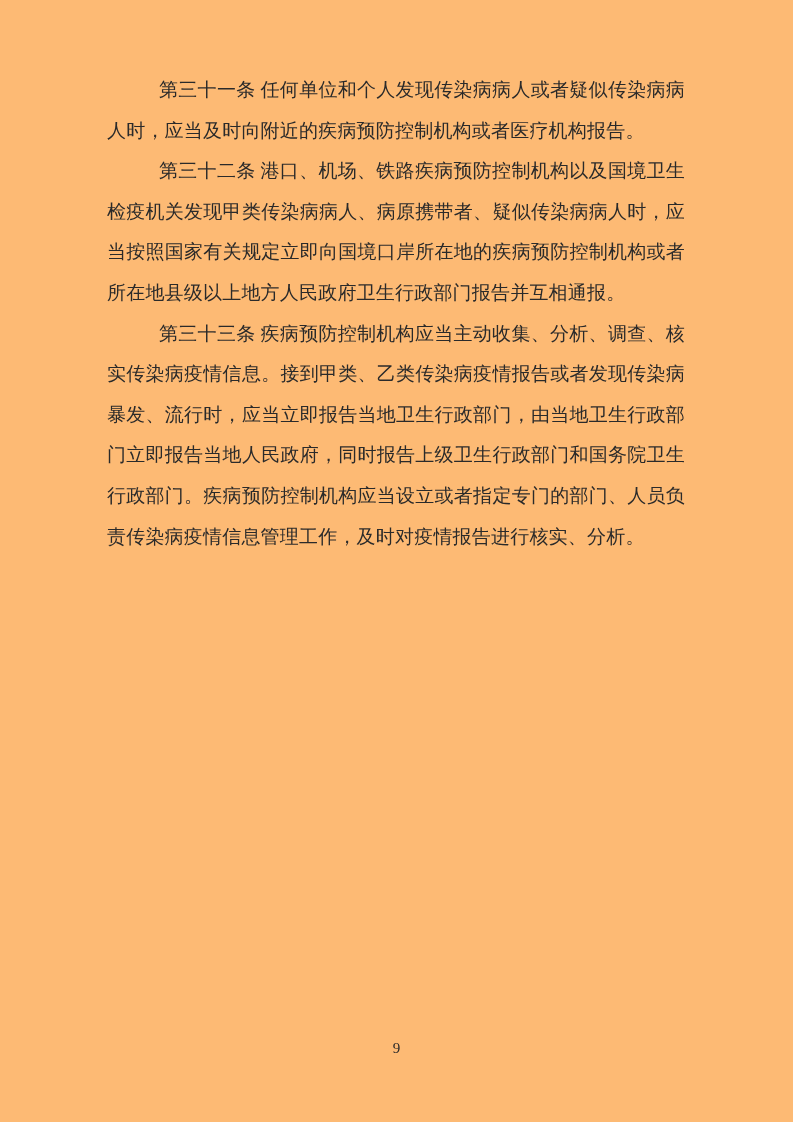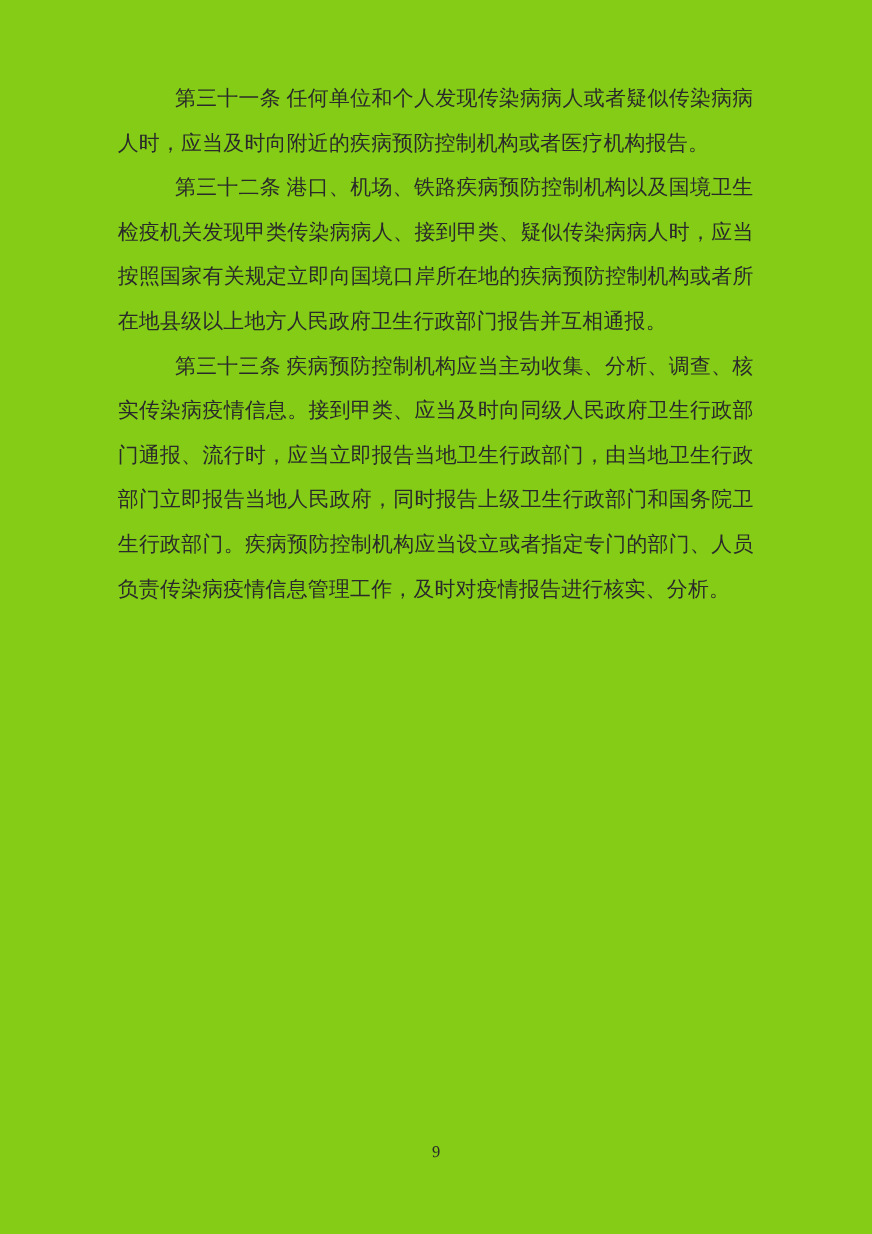--- a/index.html
+++ b/index.html
@@ -5,21 +5,21 @@
   html, body {
     margin: 0;
     padding: 0;
     background: #ffffff;
   }
   .page {
     position: relative;
     width: 793px;
     height: 1122px;
     margin: 0 auto;
-    background: #84cc16;
+    background: #fdba74;
     overflow: hidden;
     font-family: "Liberation Serif", "DejaVu Serif", serif;
   }
   .content {
     position: absolute;
     top: 70px;
     left: 107px;
     width: 578px;
   }
   .para {
@@ -44,17 +44,17 @@
     color: #2a2a2a;
     font-family: "Liberation Serif", "DejaVu Serif", serif;
   }
 </style>
 </head>
 <body>
 
 <div class="page">
   <div class="content">
     <p class="para">第三十一条 任何单位和个人发现传染病病人或者疑似传染病病人时，应当及时向附近的疾病预防控制机构或者医疗机构报告。</p>
-    <p class="para">第三十二条 港口、机场、铁路疾病预防控制机构以及国境卫生检疫机关发现甲类传染病病人、接到甲类、疑似传染病病人时，应当按照国家有关规定立即向国境口岸所在地的疾病预防控制机构或者所在地县级以上地方人民政府卫生行政部门报告并互相通报。</p>
-    <p class="para">第三十三条 疾病预防控制机构应当主动收集、分析、调查、核实传染病疫情信息。接到甲类、应当及时向同级人民政府卫生行政部门通报、流行时，应当立即报告当地卫生行政部门，由当地卫生行政部门立即报告当地人民政府，同时报告上级卫生行政部门和国务院卫生行政部门。疾病预防控制机构应当设立或者指定专门的部门、人员负责传染病疫情信息管理工作，及时对疫情报告进行核实、分析。</p>
+    <p class="para">第三十二条 港口、机场、铁路疾病预防控制机构以及国境卫生检疫机关发现甲类传染病病人、病原携带者、疑似传染病病人时，应当按照国家有关规定立即向国境口岸所在地的疾病预防控制机构或者所在地县级以上地方人民政府卫生行政部门报告并互相通报。</p>
+    <p class="para">第三十三条 疾病预防控制机构应当主动收集、分析、调查、核实传染病疫情信息。接到甲类、乙类传染病疫情报告或者发现传染病暴发、流行时，应当立即报告当地卫生行政部门，由当地卫生行政部门立即报告当地人民政府，同时报告上级卫生行政部门和国务院卫生行政部门。疾病预防控制机构应当设立或者指定专门的部门、人员负责传染病疫情信息管理工作，及时对疫情报告进行核实、分析。</p>
   </div>
   <div class="footer">9</div>
 </div>
 
 </body></html>

